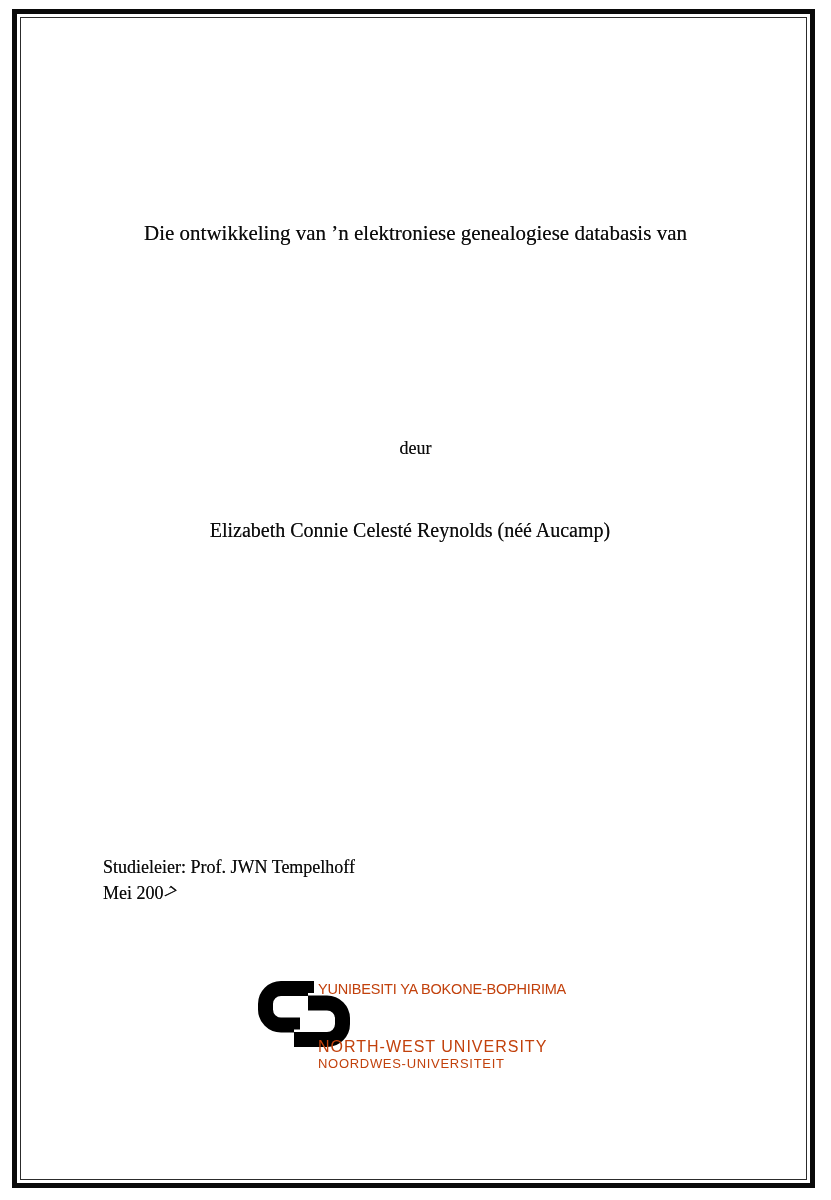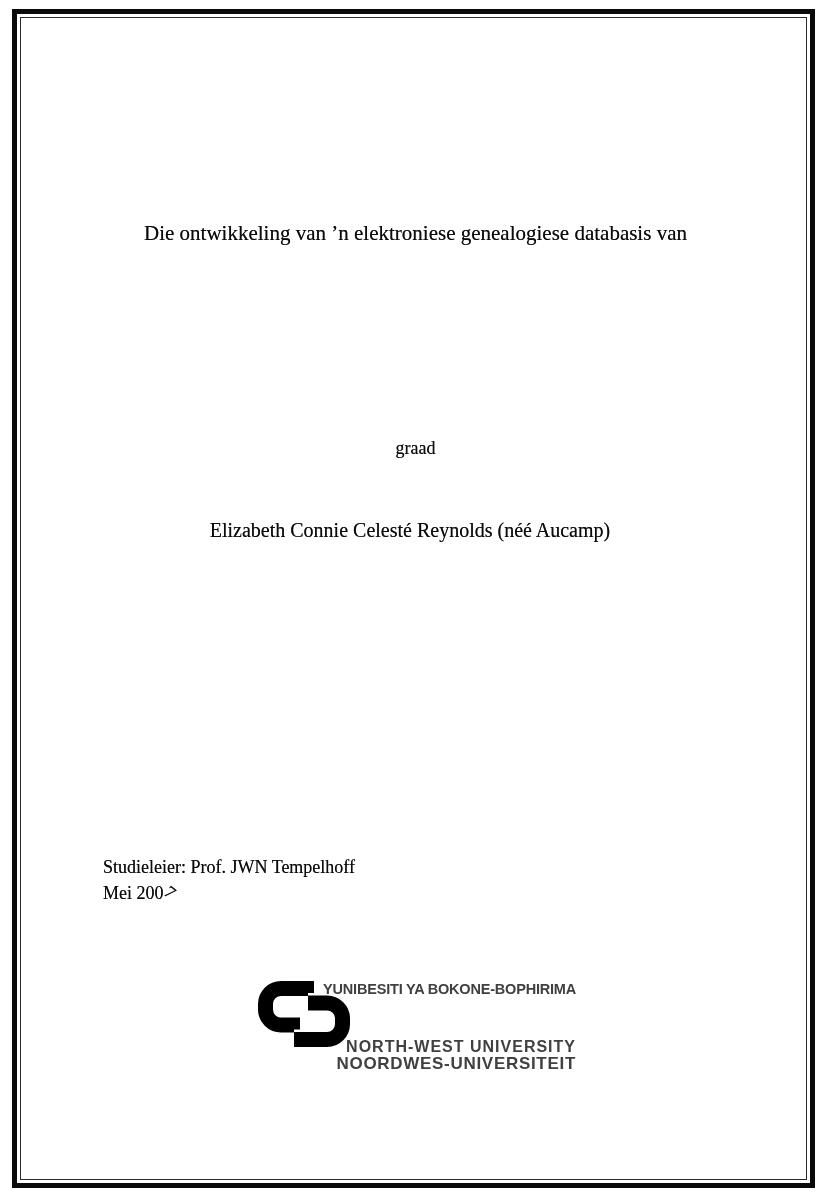--- a/index.html
+++ b/index.html
@@ -88,43 +88,43 @@
   .logo-mark {
     position: absolute;
     left: 256px;
     top: 4px;
   }
   .logo-text {
     position: absolute;
     left: 318px;
     top: 6px;
     width: 258px;
-    text-align: right;
+    text-align: left;
     font-family: "Liberation Sans", sans-serif;
-    font-weight: 700;
-    color: #404040;
+    font-weight: 400;
+    color: #c2410c;
     line-height: 17px;
     white-space: nowrap;
   }
   .lt1 { font-size: 14.5px; letter-spacing: -0.2px; }
   .lt2 { font-size: 16px; letter-spacing: 1.0px; margin-top: 40px; }
-  .lt3 { font-size: 17px; letter-spacing: 0.7px; }
+  .lt3 { font-size: 13px; letter-spacing: 0.7px; }
 </style>
 </head>
 <body>
 
 <div class="page">
   <div class="frame-outer"></div>
   <div class="frame-inner"></div>
 
   <h1 class="title scan">
     <span class="tline">Die ontwikkeling van ’n elektroniese genealogiese databasis van</span>
   </h1>
 
-  <div class="byline scan">graad</div>
+  <div class="byline scan">deur</div>
 
   <div class="author scan">Elizabeth Connie Celesté Reynolds (néé Aucamp)</div>
 
 
   <div class="footer-block scan">
     <div>Studieleier: Prof. JWN Tempelhoff</div>
     <div><span>Mei 200</span><span class="glyph-seven">7</span></div>
   </div>
 
   <div class="logo">

